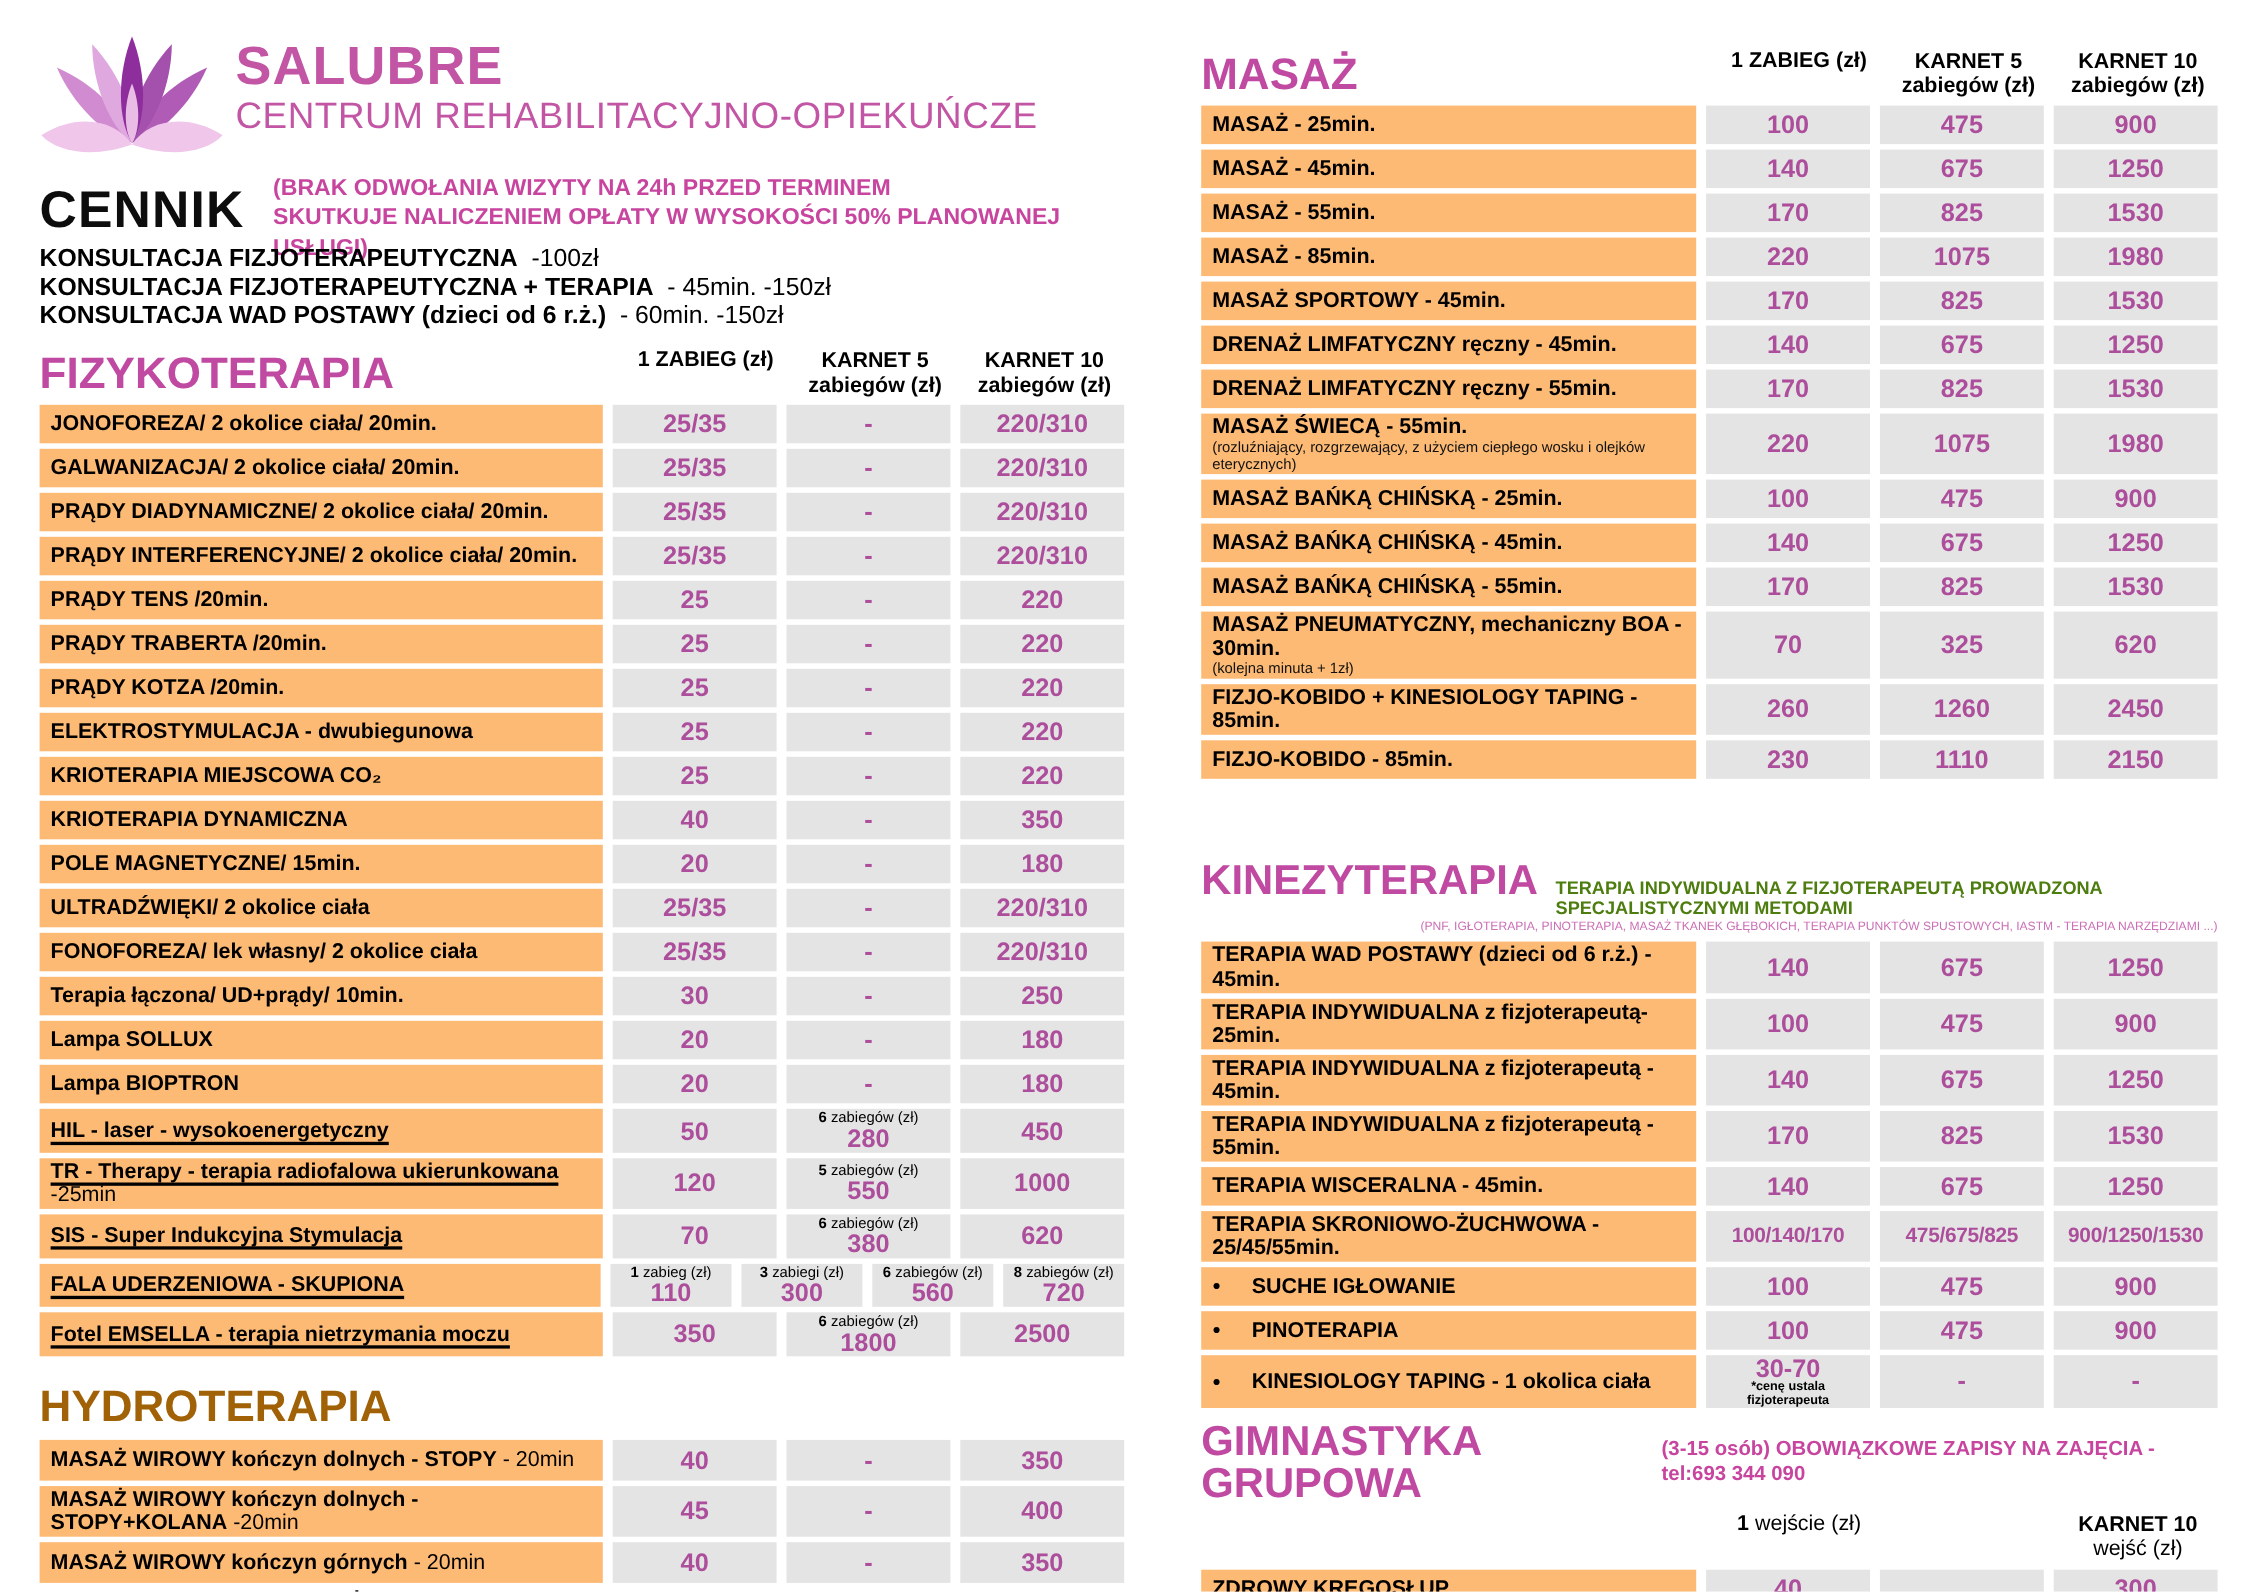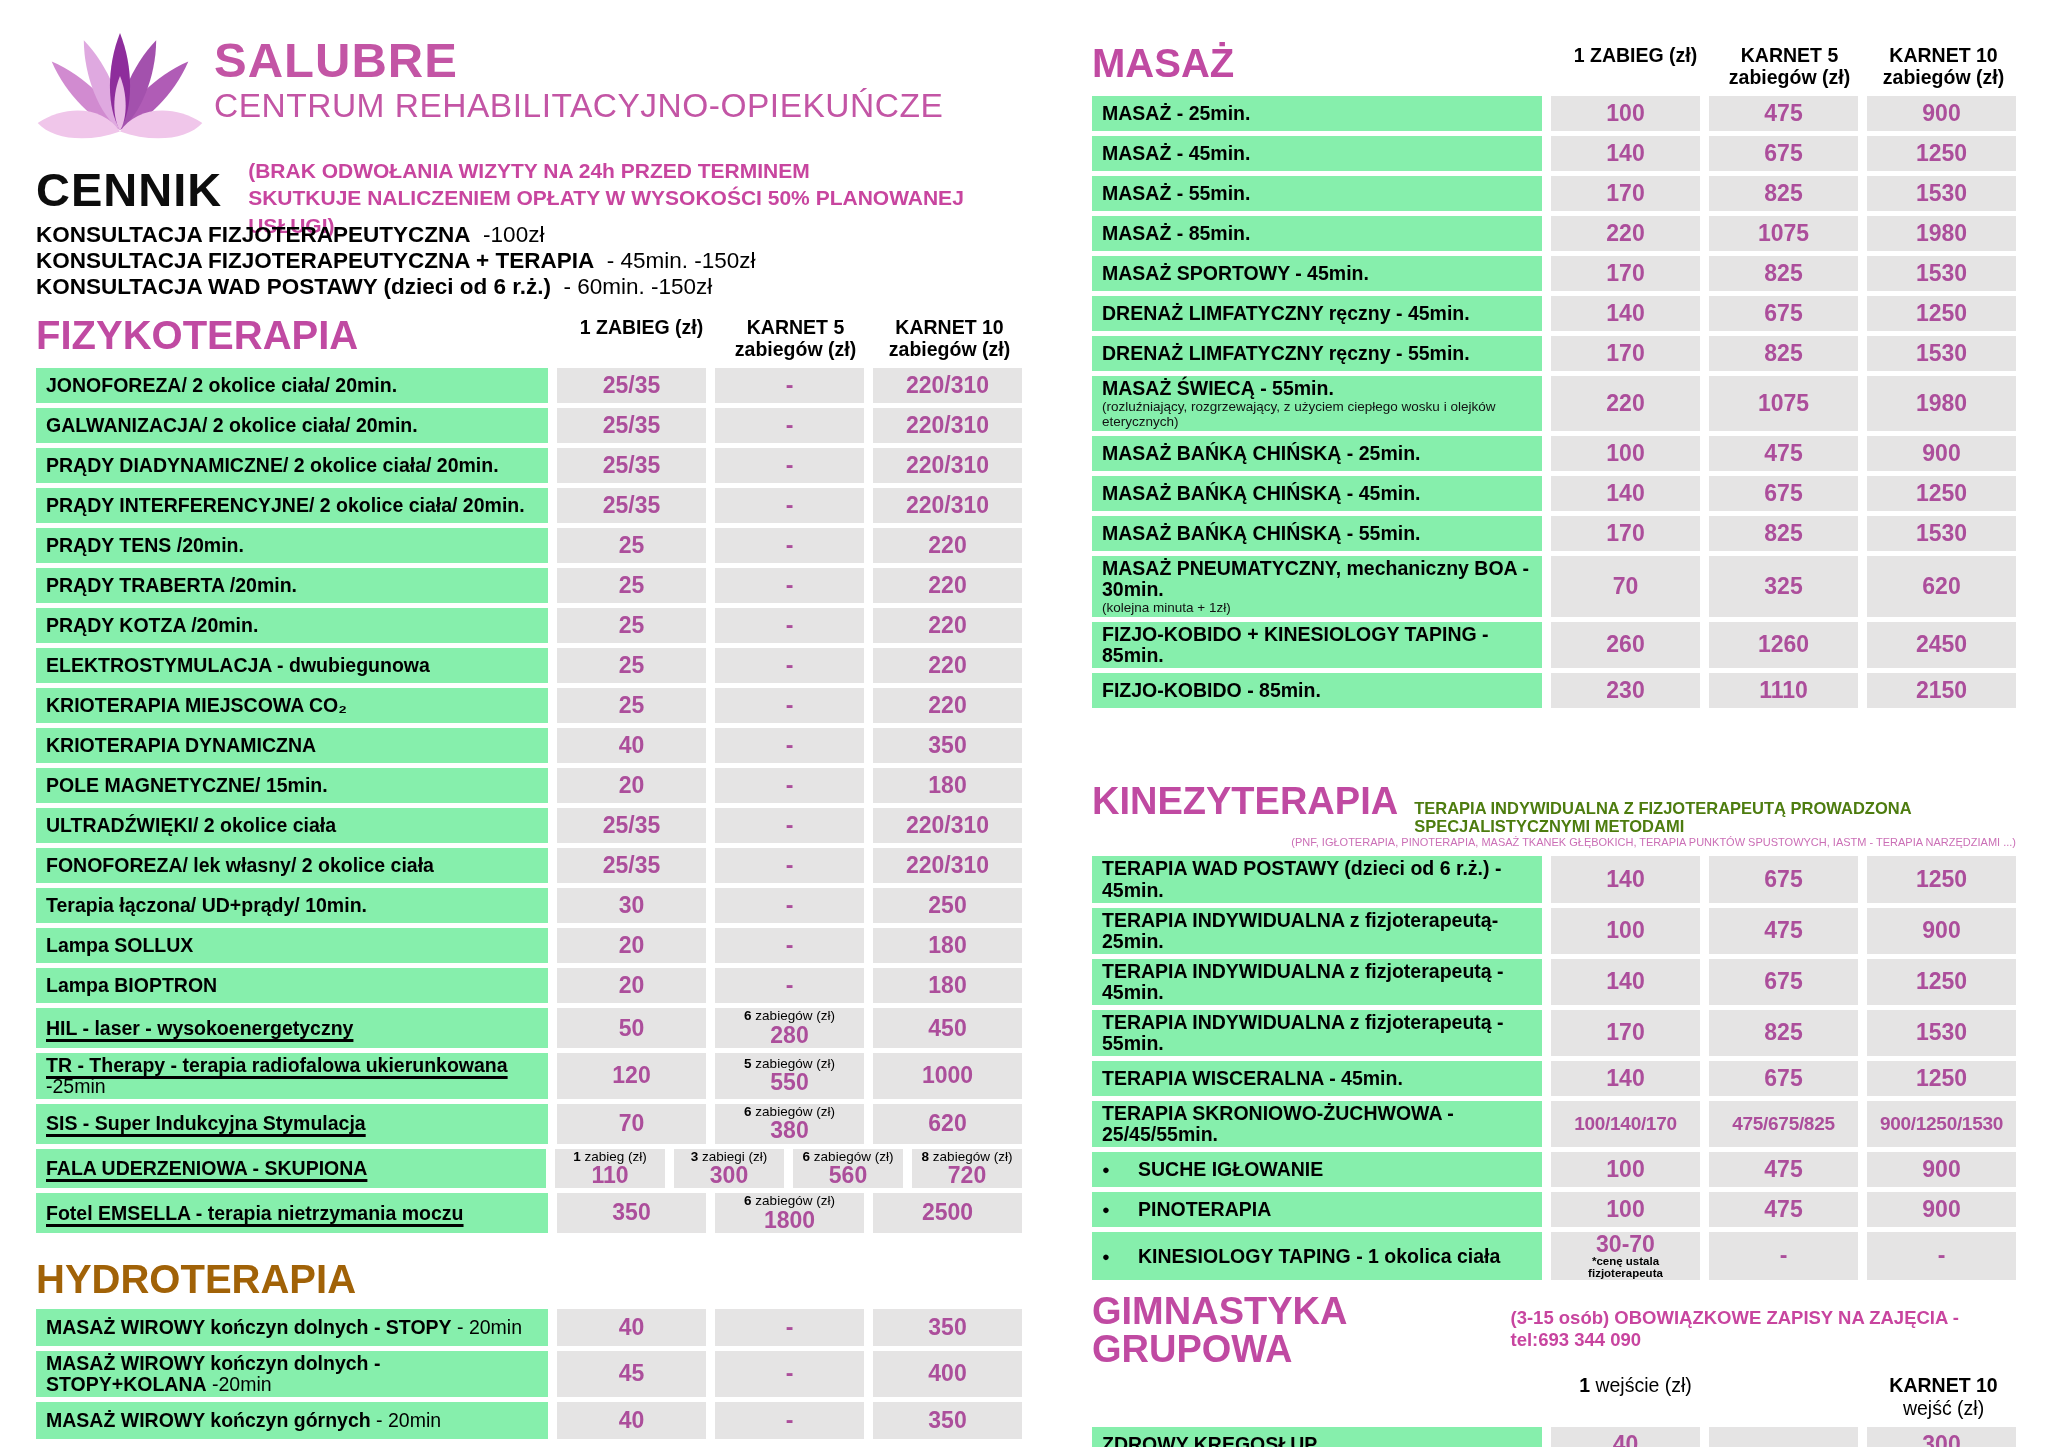--- a/index.html
+++ b/index.html
@@ -18,29 +18,29 @@
   .cennik-row{display:flex;gap:26px;margin-top:4px;align-items:flex-start;height:58px;}
   .cennik{font-size:47px;font-weight:bold;letter-spacing:1px;color:#0d0d0d;line-height:1;margin-top:12px;}
   .cancel-note{color:#c8459f;font-weight:bold;font-size:21px;line-height:1.3;padding-top:3px;}
 
   .consultations{margin-top:10px;}
   .consult-line{font-size:22.5px;line-height:26px;}
   .consult-line b{font-weight:bold;}
   .consult-line span{font-weight:normal;}
 
   
-  .caption-row{display:flex;gap:9px;align-items:flex-start;margin-bottom:7px;margin-top:16px;}
+  .caption-row{display:flex;gap:9px;align-items:flex-end;margin-bottom:7px;margin-top:16px;}
   .sec-title{flex:1;font-size:40px;font-weight:bold;color:#c04aa2;line-height:.95;padding-bottom:2px;}
   .cap{width:145px;text-align:center;font-size:19.5px;line-height:1.15;color:#000;font-weight:bold;}
   .cap .l2{display:block;font-weight:bold;}
   .cap.single{padding-bottom:23px;}
   .cap .norm{font-weight:normal;}
 
   .t-row{display:flex;gap:9px;margin-bottom:5px;}
-  .t-name{flex:1;background:#86efac;padding:2px 10px;display:flex;flex-direction:column;justify-content:center;min-height:31px;}
+  .t-name{flex:1;background:#fdba74;padding:2px 10px;display:flex;flex-direction:column;justify-content:center;min-height:31px;}
   .nline{font-size:19.5px;font-weight:bold;line-height:1.08;color:#000;}
   .nline .sfx{font-weight:normal;}
   .nline .bullet{display:inline-block;width:36px;font-size:13px;vertical-align:2px;}
   .nline .u{text-decoration:underline;text-decoration-thickness:2.5px;text-underline-offset:4px;}
   .nsub{font-weight:normal;font-size:13.5px;line-height:1.05;margin-top:1px;color:#111;}
   .t-cell{width:145px;flex:0 0 auto;background:#e5e4e4;display:flex;flex-direction:column;justify-content:center;align-items:center;min-height:31px;padding:1px 2px;text-align:center;}
   .t-cell.wide{width:106px;}
   .cval{color:#ac4e9b;font-weight:bold;font-size:23px;line-height:1.02;white-space:nowrap;}
   .cval.small{font-size:19px;letter-spacing:-.3px;}
   .clab{color:#000;font-size:13.5px;line-height:1.05;white-space:nowrap;}

